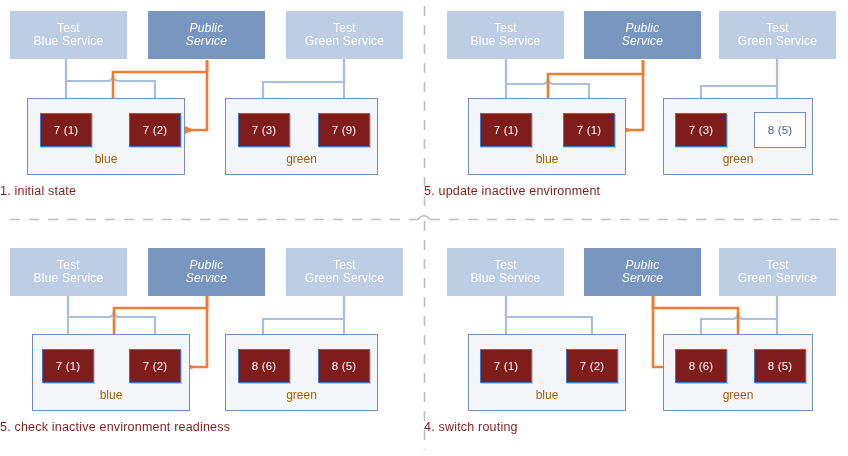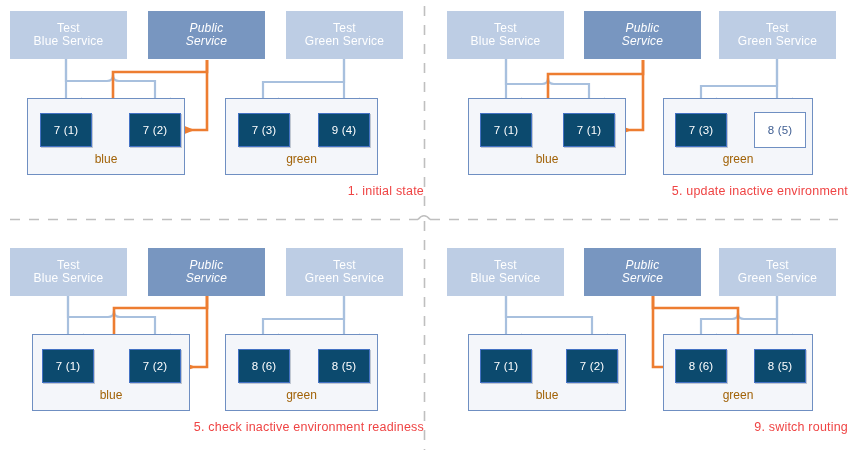--- a/index.html
+++ b/index.html
@@ -54,36 +54,36 @@
     border: 1px solid #6f8fc2;
   }
   .env-label {
     position: absolute;
     width: 100%;
     text-align: center;
     color: #a16207;
     font-size: 12px;
   }
   .inst {
-    background: #0c4a6e;
+    background: #7f1d1d;
     color: #ffffff;
     border: 1px solid #4472c4;
     box-shadow: 1px 1px 0 rgba(150,160,175,.55);
   }
   .inst.hollow {
     background: #ffffff;
     color: #3f5e92;
     border: 1px solid #6f8fc2;
     box-shadow: none;
   }
   .caption {
     position: absolute;
     width: 100%;
-    text-align: right;
-    color: #ef4444;
+    text-align: left;
+    color: #7f1d1d;
     font-size: 12.5px;
     letter-spacing: .2px;
   }
 </style>
 </head>
 <body>
 
 <div id="stage">
 
   <div class="panel" style="left:0px; top:0px;">
@@ -124,21 +124,21 @@
     </div>
 
     <div class="node-box env" style="left:27px; top:98px; width:158px; height:77px;"></div>
     <div class="env-label" style="left:27px; top:152px; width:158px;">blue</div>
     <div class="node-box inst" style="left:40px; top:113px; width:52px; height:34px;">7 (1)</div>
     <div class="node-box inst" style="left:129px; top:113px; width:52px; height:34px;">7 (2)</div>
 
     <div class="node-box env" style="left:225px; top:98px; width:153px; height:77px;"></div>
     <div class="env-label" style="left:225px; top:152px; width:153px;">green</div>
     <div class="node-box inst" style="left:238px; top:113px; width:52px; height:34px;">7 (3)</div>
-    <div class="node-box inst" style="left:318px; top:113px; width:52px; height:34px;">9 (4)</div>
+    <div class="node-box inst" style="left:318px; top:113px; width:52px; height:34px;">7 (9)</div>
 
     <div class="caption" style="left:0px; top:184px;">1. initial state</div>
   </div>
 
   <div class="panel" style="left:424px; top:0px;">
     <svg class="svg-layer" viewBox="0 0 424 228">
       <defs>
         <marker id="bArrowD2" markerWidth="10" markerHeight="10" refX="3" refY="7.4" orient="auto">
           <path d="M0,0 L6,0 L3,7.4 Z" fill="#a8c0de"></path>
         </marker>
@@ -260,21 +260,21 @@
     <div class="node-box env" style="left:44px; top:106px; width:158px; height:77px;"></div>
     <div class="env-label" style="left:44px; top:160px; width:158px;">blue</div>
     <div class="node-box inst" style="left:56px; top:121px; width:52px; height:34px;">7 (1)</div>
     <div class="node-box inst" style="left:142px; top:121px; width:52px; height:34px;">7 (2)</div>
 
     <div class="node-box env" style="left:239px; top:106px; width:150px; height:77px;"></div>
     <div class="env-label" style="left:239px; top:160px; width:150px;">green</div>
     <div class="node-box inst" style="left:251px; top:121px; width:52px; height:34px;">8 (6)</div>
     <div class="node-box inst" style="left:330px; top:121px; width:52px; height:34px;">8 (5)</div>
 
-    <div class="caption" style="left:0px; top:192px;">9. switch routing</div>
+    <div class="caption" style="left:0px; top:192px;">4. switch routing</div>
   </div>
 
   <svg style="position:absolute; left:0; top:0; width:848px; height:456px; pointer-events:none;">
 
     <path d="M10,219.5 L418,219.5" stroke="#bfbfbf" stroke-width="1.6" fill="none" stroke-dasharray="10 9"></path>
     <path d="M430,219.5 L838,219.5" stroke="#bfbfbf" stroke-width="1.6" fill="none" stroke-dasharray="10 9"></path>
     <path d="M418,219.5 Q424,212 430,219.5" stroke="#bfbfbf" stroke-width="1.6" fill="none"></path>
 
     <path d="M424.5,6 L424.5,214" stroke="#bfbfbf" stroke-width="1.6" fill="none" stroke-dasharray="10 9"></path>
     <path d="M424.5,221 L424.5,450" stroke="#bfbfbf" stroke-width="1.6" fill="none" stroke-dasharray="10 9"></path>

